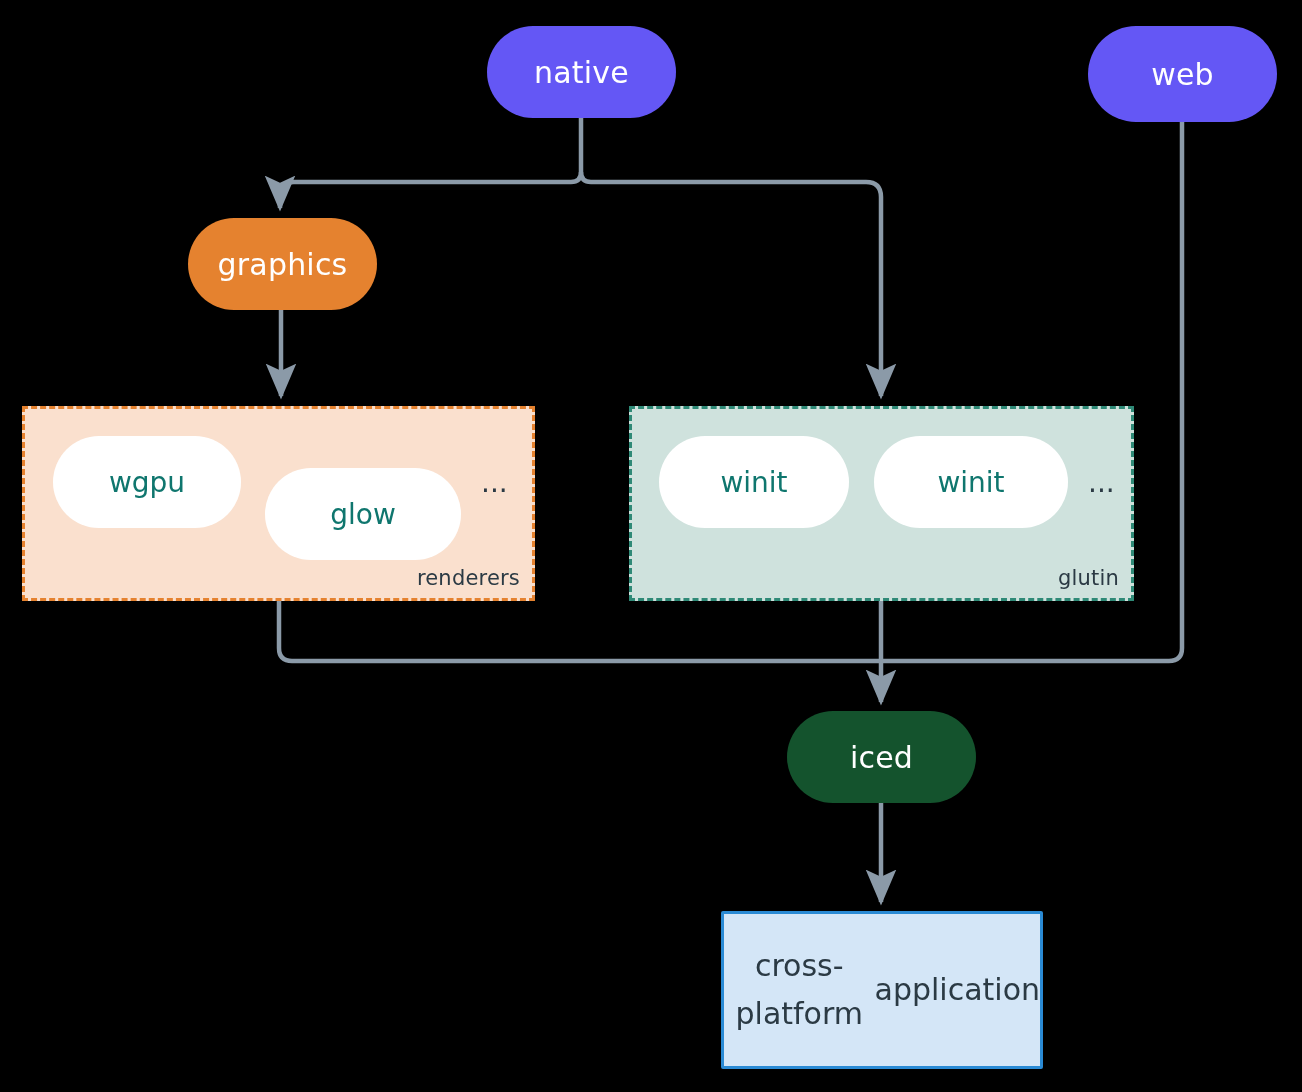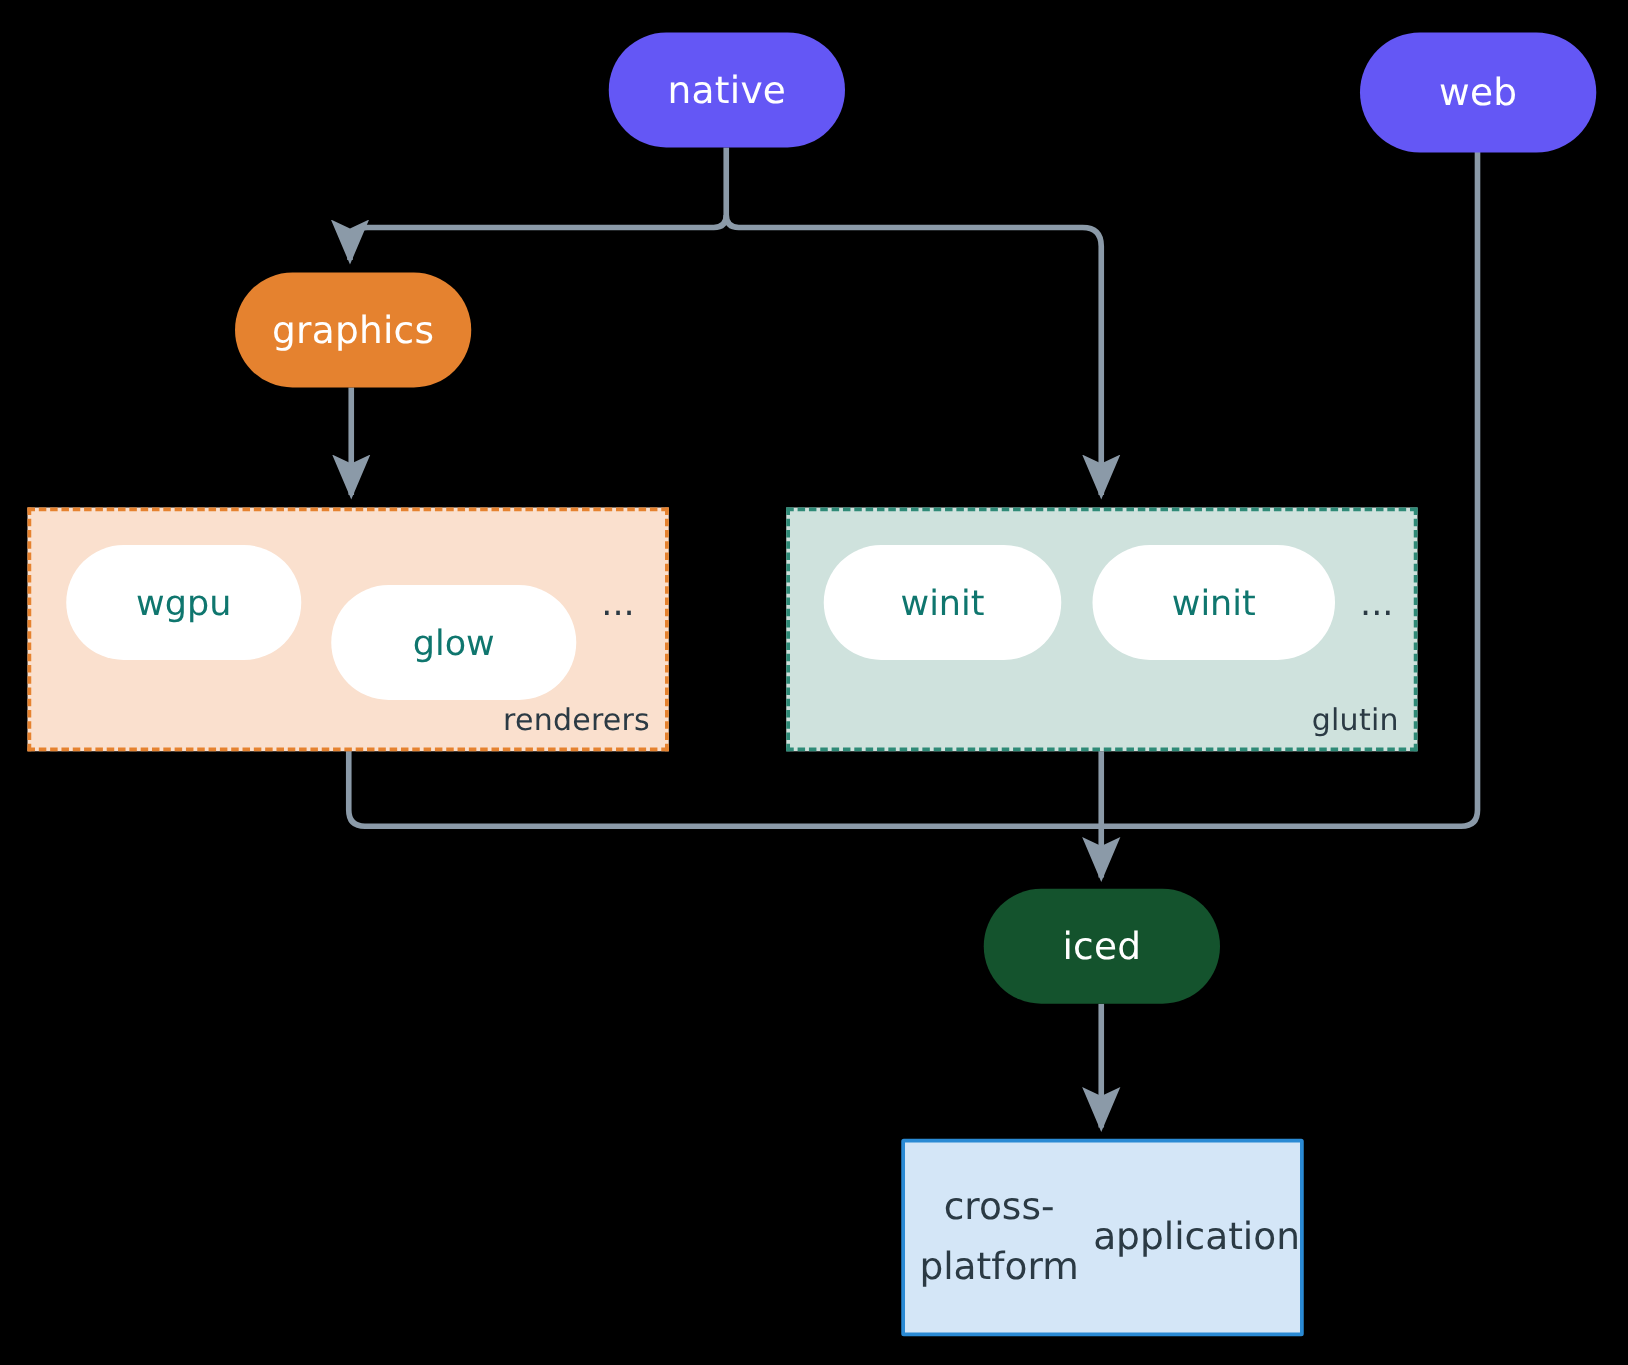--- a/index.html
+++ b/index.html
@@ -85,21 +85,21 @@
   .cluster-shells {
     left: 629px; top: 406px;
     width: 505px; height: 195px;
     background: #cfe2dd;
     border-color: #2f8a77;
   }
   .cluster-label {
     position: absolute;
     right: 12px;
     bottom: 8px;
-    font-size: 24px;
+    font-size: 21px;
     color: #2b3a44;
     letter-spacing: 0.2px;
   }
 
   
   .leaf {
     position: absolute;
     box-sizing: border-box;
     display: flex;
     align-items: center;

